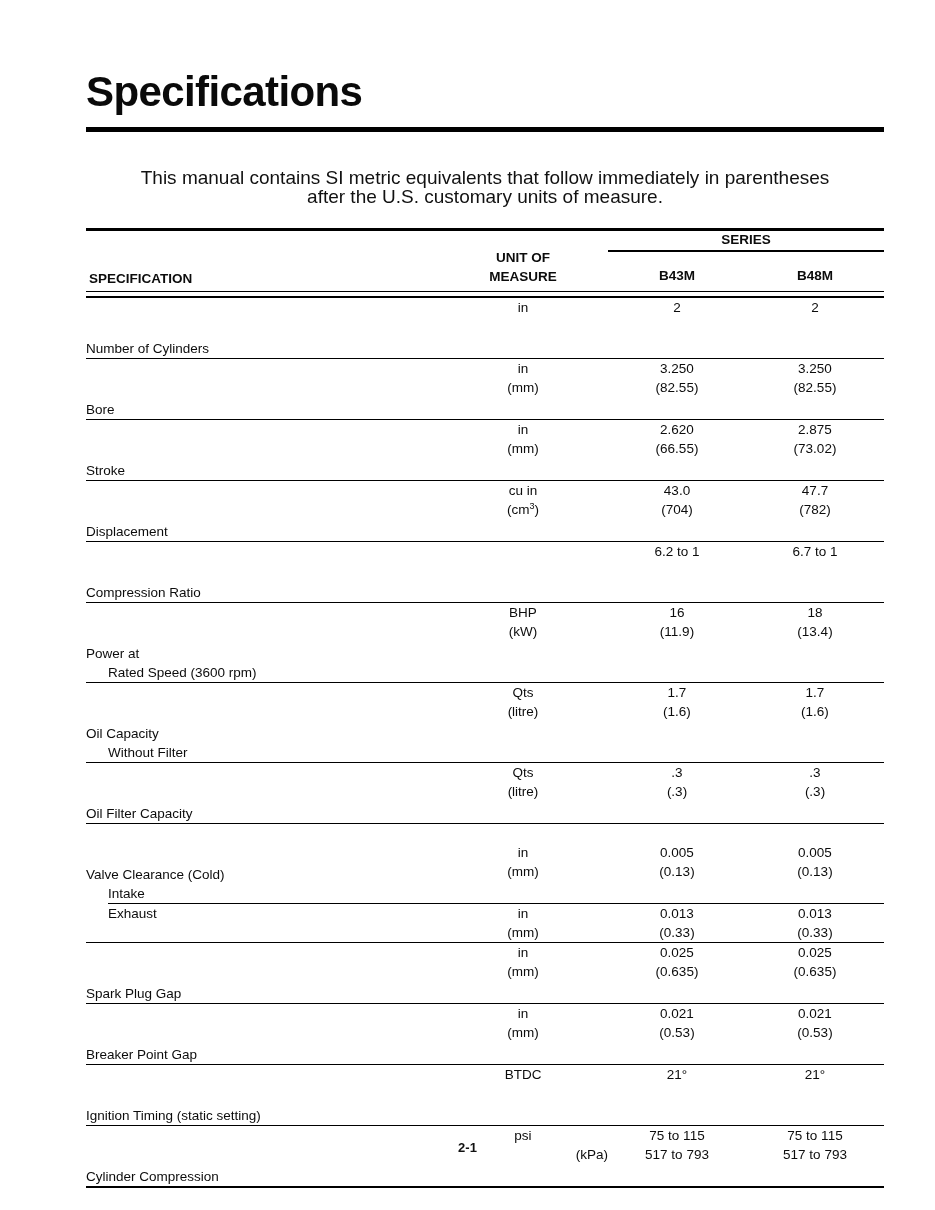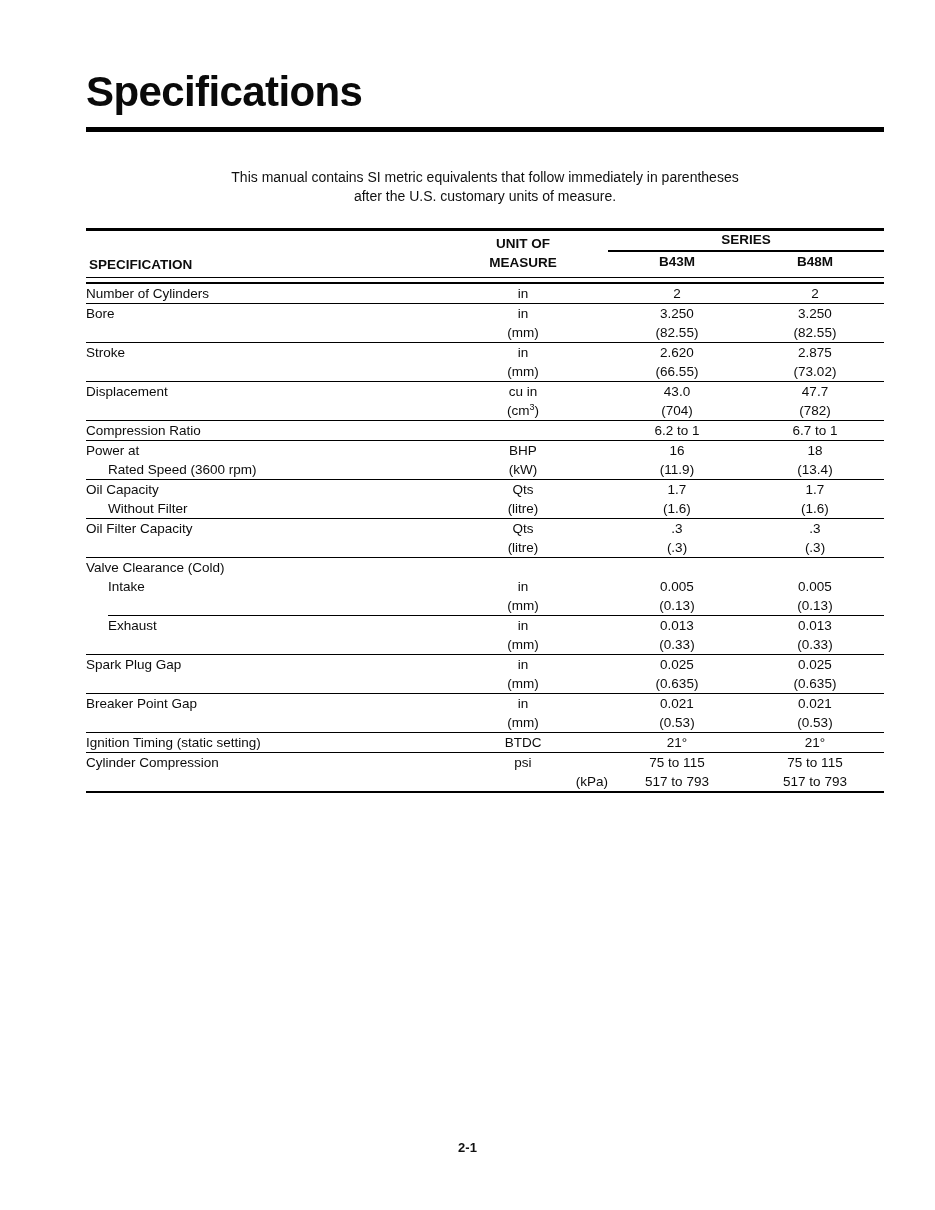--- a/index.html
+++ b/index.html
@@ -45,21 +45,21 @@
     width: 798px;
   }
 
   
   .intro {
     position: absolute;
     left: 86px;
     top: 168px;
     width: 798px;
     text-align: center;
-    font-size: 14px;
+    font-size: 19px;
     line-height: 19px;
     color: #111111;
   }
 
   
   .spec-table-wrap {
     position: absolute;
     left: 86px;
     top: 228px;
     width: 798px;
@@ -109,21 +109,21 @@
     line-height: 17px;
   }
   .series-underline {
     height: 2px;
     background: #000;
     margin-top: 2px;
   }
   th.h-model {
     text-align: center;
     padding-bottom: 5px;
-    padding-top: 1px;
+    padding-top: 15px;
   }
 
   tr.hdr-bottom td {
     padding: 0;
     height: 4px;
   }
   .rule-double {
     height: 4px;
     border-top: 1px solid #000;
     border-bottom: 2px solid #000;
@@ -153,20 +153,21 @@
     padding-top: 4px;
     padding-bottom: 4px;
   }
 
   .sub-label {
     display: block;
     padding-left: 22px;
   }
   .grp-label {
     display: block;
+    margin-top: 41px;
   }
   .blank-line {
     display: block;
     height: 19px;
   }
 
   
   tr.sep td {
     padding: 0;
     height: 1px;

